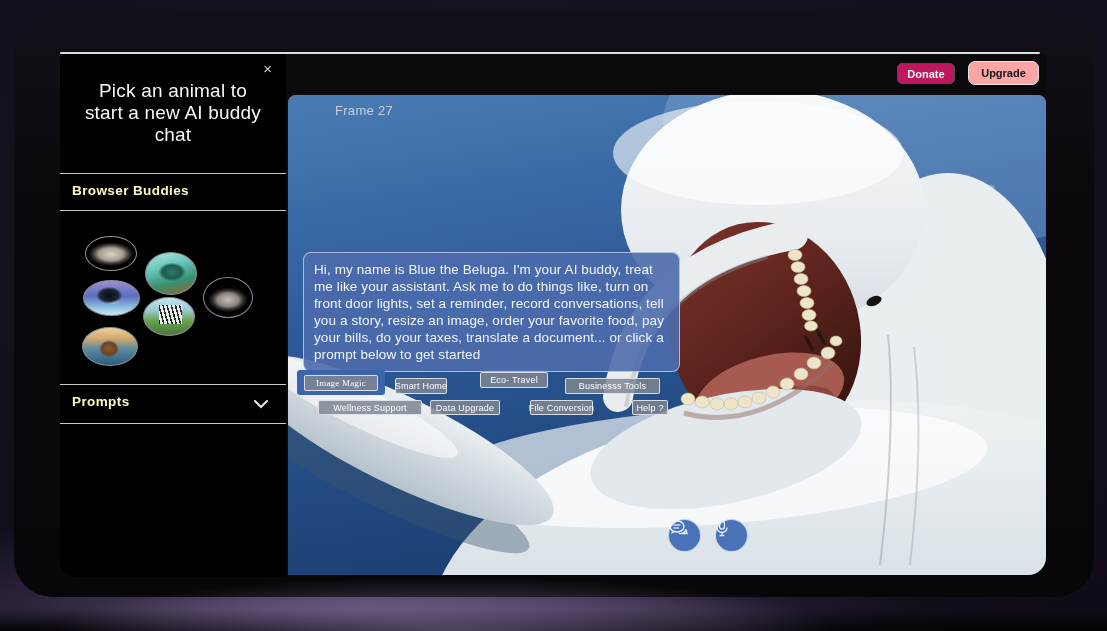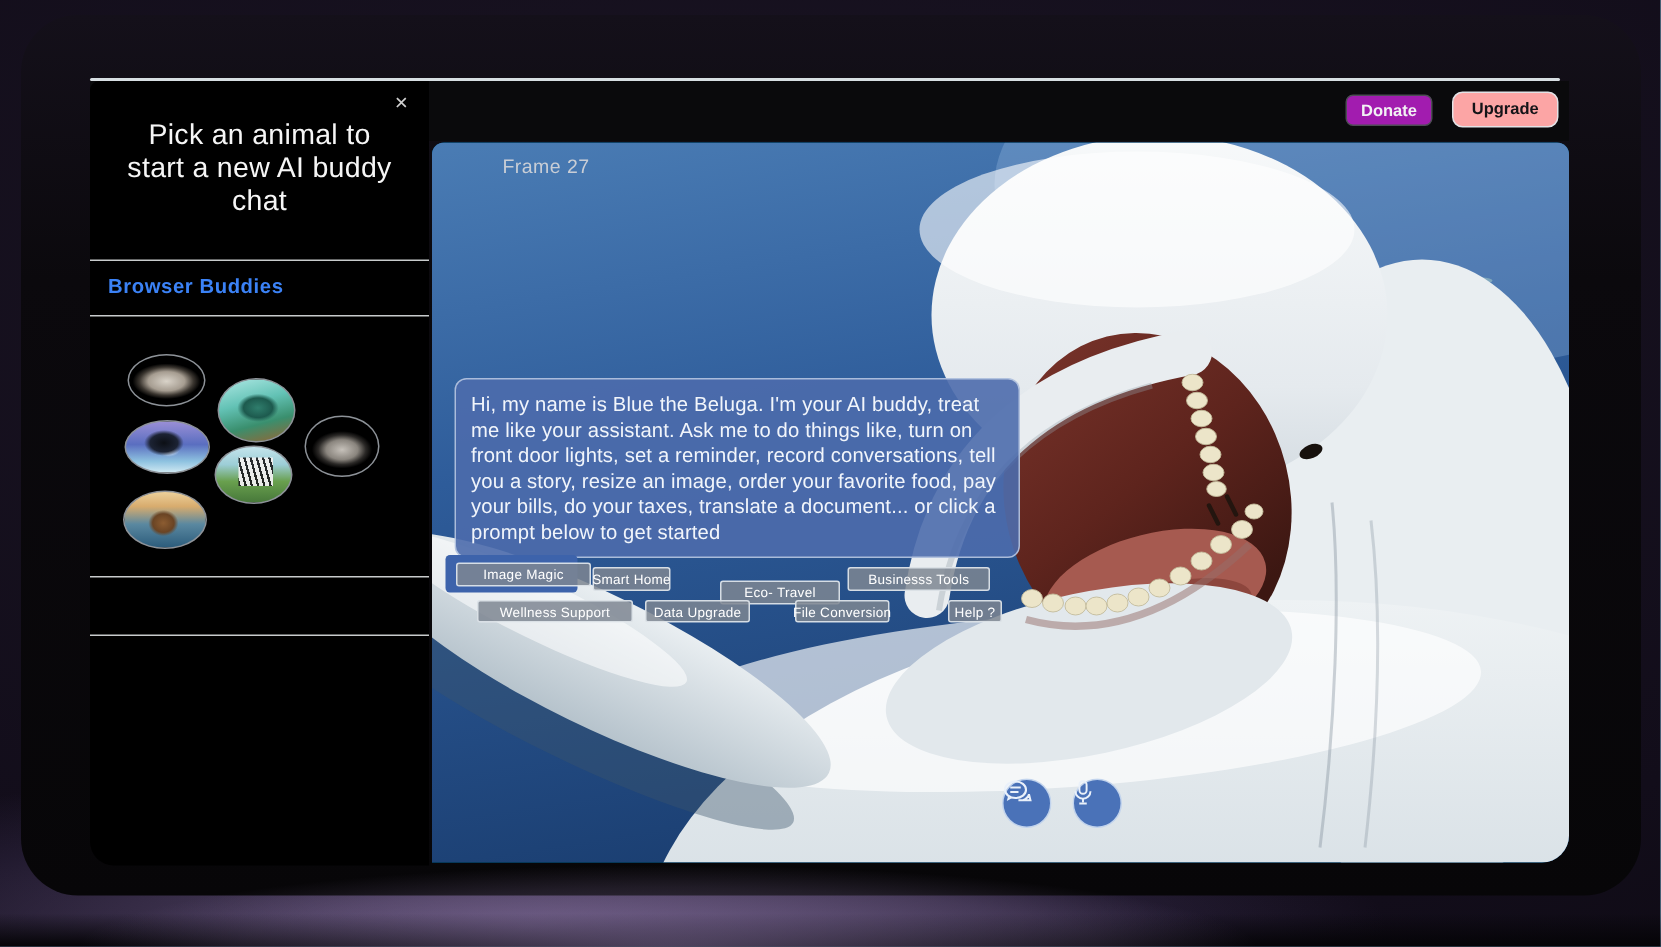--- a/index.html
+++ b/index.html
@@ -20,21 +20,21 @@
   .glow{
     position:absolute;left:-80px;top:558px;width:1050px;height:150px;
     background:radial-gradient(closest-side, rgba(150,128,180,0.50), rgba(150,128,180,0.18) 55%, rgba(150,128,180,0) 75%);
     pointer-events:none;
   }
   
   .topline{position:absolute;left:60px;top:52px;width:980px;height:2px;background:rgba(232,240,244,0.92);border-radius:2px;}
   .appbar{position:absolute;left:60px;top:54px;width:986px;height:40px;background:#0a0a0c;}
   .btn-donate{
     position:absolute;left:897px;top:63px;width:58px;height:21px;
-    background:#a21caf;border:1px solid #4d4d55;border-radius:5px;
+    background:#be185d;border:1px solid #4d4d55;border-radius:5px;
     color:#f2f2f4;font-size:11px;font-weight:bold;display:flex;align-items:center;justify-content:center;
     box-sizing:border-box;cursor:pointer;
   }
   .btn-upgrade{
     position:absolute;left:968px;top:61px;width:71px;height:24px;
     background:#fca5a5;border:1px solid #e2e2e6;border-radius:7px;
     color:#141418;font-size:11px;font-weight:bold;display:flex;align-items:center;justify-content:center;
     box-sizing:border-box;cursor:pointer;
   }
   
@@ -44,21 +44,21 @@
   }
   .close-x{position:absolute;top:7px;right:14px;color:#cfcfcf;font-size:15px;line-height:15px;cursor:pointer;}
   .sb-title{
     position:absolute;top:26px;left:0;width:226px;box-sizing:border-box;padding:0 23px;
     color:#f6f6f6;font-size:19px;line-height:1.16;text-align:center;font-weight:500;
     letter-spacing:0.2px;
   }
   .divider{position:absolute;left:0;width:226px;height:1px;background:rgba(235,238,240,0.85);}
   .d1{top:119px;} .d2{top:156px;} .d3{top:330px;} .d4{top:369px;}
   .sb-heading{
-    position:absolute;left:12px;color:#3b82f6;font-size:13.5px;font-weight:bold;letter-spacing:0.4px;
+    position:absolute;left:12px;color:#fef9c3;font-size:13.5px;font-weight:bold;letter-spacing:0.4px;
   }
   .h-buddies{top:129px;} .h-prompts{top:340px;cursor:pointer;width:200px;}
   .chev{position:absolute;right:4px;top:3px;}
   
   .avatar{position:absolute;border-radius:50%;border:1px solid #8d9298;box-sizing:border-box;cursor:pointer;overflow:hidden;}
   .av-beluga{left:25px;top:182px;width:52px;height:35px;
     background:radial-gradient(ellipse 58% 46% at 50% 52%, #d9d3c9 0%, #a69d91 42%, #3b3630 62%, #000 78%);}
   .av-turtle{left:85px;top:198px;width:52px;height:43px;
     background:radial-gradient(ellipse 46% 38% at 52% 46%, #2f7d6c 0%, #1d5a4e 42%, rgba(0,0,0,0) 60%),
     linear-gradient(165deg,#aee8e4 0%, #63c2b5 38%, #3a8f6e 68%, #8a6a3a 95%);}
@@ -70,39 +70,39 @@
     background:radial-gradient(ellipse 55% 42% at 50% 56%, #c6c1ba 0%, #8a857e 40%, #2b2927 60%, #000 76%);}
   .av-zebra{left:83px;top:243px;width:52px;height:39px;
     background:repeating-linear-gradient(75deg, rgba(25,25,28,0.9) 0 1.5px, rgba(240,240,240,0.95) 1.5px 4px) no-repeat 55% 42%/46% 52%,
     linear-gradient(180deg,#c4e4ec 0%, #9ccdd6 32%, #69a04e 62%, #47783a 100%);}
   .av-otter{left:22px;top:273px;width:56px;height:39px;
     background:radial-gradient(ellipse 30% 38% at 48% 56%, #8c5c31 0%, #6a4424 44%, rgba(0,0,0,0) 62%),
     linear-gradient(180deg,#ecd09a 0%, #d8ac6e 26%, #5a88a0 58%, #2c5c7c 100%);}
   
   .main{
     position:absolute;left:288px;top:95px;width:758px;height:480px;
-    border-radius:8px 8px 18px 0;overflow:hidden;background:#0369a1;
+    border-radius:8px 8px 18px 0;overflow:hidden;background:#c2410c;
   }
   .main svg{position:absolute;left:0;top:0;}
   .frame-label{position:absolute;left:47px;top:8px;color:#c9ced6;font-size:13px;font-weight:500;letter-spacing:0.3px;}
   .bubble{
     position:absolute;left:15px;top:157px;width:377px;box-sizing:border-box;
     background:rgba(77,108,172,0.90);border:1px solid rgba(222,232,244,0.65);border-radius:8px;
     padding:8px 10px;color:#f1f5fb;font-size:13.5px;line-height:1.26;letter-spacing:0.1px;
   }
   .sel-pad{position:absolute;left:9px;top:275px;width:88px;height:25px;background:#3d63ab;border-radius:3px;}
   .pbtn{
     position:absolute;box-sizing:border-box;height:16px;
     background:rgba(126,134,146,0.85);border:1px solid rgba(233,238,243,0.85);border-radius:2px;
     color:#fff;font-size:9px;display:flex;align-items:center;justify-content:center;
     letter-spacing:0.2px;cursor:pointer;white-space:nowrap;
   }
-  .pb-magic{left:16px;top:280px;width:90px;}
+  .pb-magic{left:16px;top:280px;width:74px;font-family:Liberation Serif, serif;}
   .pb-smart{left:107px;top:283px;width:52px;}
-  .pb-eco{left:192px;top:292px;width:80px;}
+  .pb-eco{left:192px;top:277px;width:68px;}
   .pb-biz{left:277px;top:283px;width:95px;}
   .pb-well{left:30px;top:305px;width:104px;height:15px;}
   .pb-data{left:142px;top:305px;width:70px;height:15px;}
   .pb-file{left:242px;top:305px;width:63px;height:15px;}
   .pb-help{left:344px;top:305px;width:36px;height:15px;}
   .round-btn{
     position:absolute;top:424px;width:33px;height:33px;border-radius:50%;
     background:#4a72b8;border:1.5px solid rgba(214,228,246,0.85);box-sizing:border-box;
     display:flex;align-items:center;justify-content:center;cursor:pointer;
   }
@@ -128,20 +128,28 @@
   <div class="divider d2"></div>
 
   <div class="avatar av-beluga"></div>
   <div class="avatar av-turtle"></div>
   <div class="avatar av-orca"></div>
   <div class="avatar av-rhino"></div>
   <div class="avatar av-zebra"></div>
   <div class="avatar av-otter"></div>
 
   <div class="divider d3"></div>
+  <div class="sb-heading h-prompts">
+    <span>Prompts</span>
+    <span class="chev">
+      <svg width="14" height="9" viewBox="0 0 14 9">
+          <polyline points="1,1 7,7 13,1" fill="none" stroke="#e8e8e8" stroke-width="2" stroke-linecap="round"></polyline>
+        </svg>
+    </span>
+  </div>
   <div class="divider d4"></div>
 </div>
 
 <div class="main">
   <svg width="758" height="480" viewBox="0 0 758 480">
     <defs>
       <linearGradient id="bgG" x1="0" y1="0" x2="0.25" y2="1">
         <stop offset="0" stop-color="#4a7cb4"></stop>
           <stop offset="0.45" stop-color="#2e5c9a"></stop>
           <stop offset="1" stop-color="#1b3f72"></stop>

